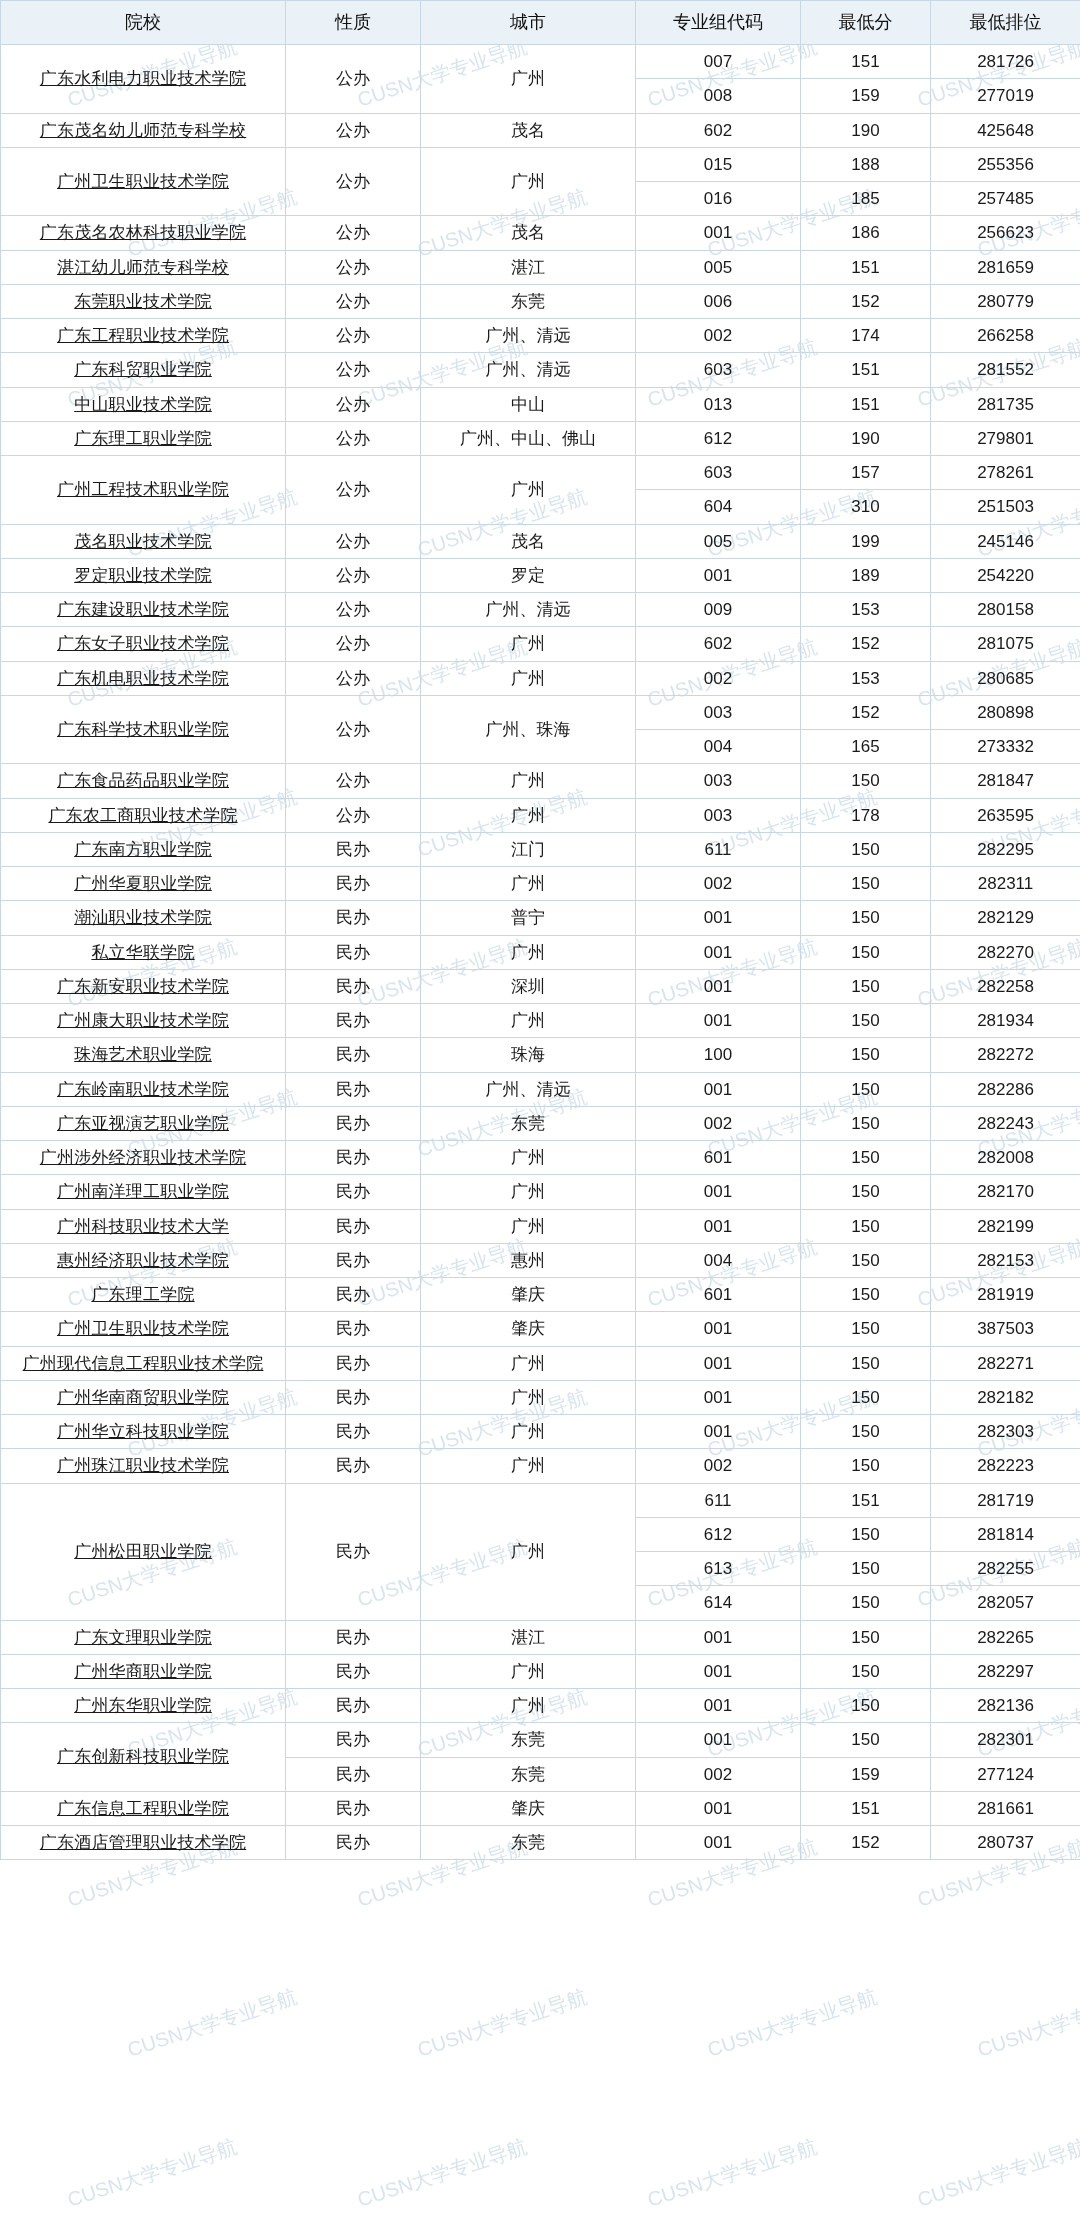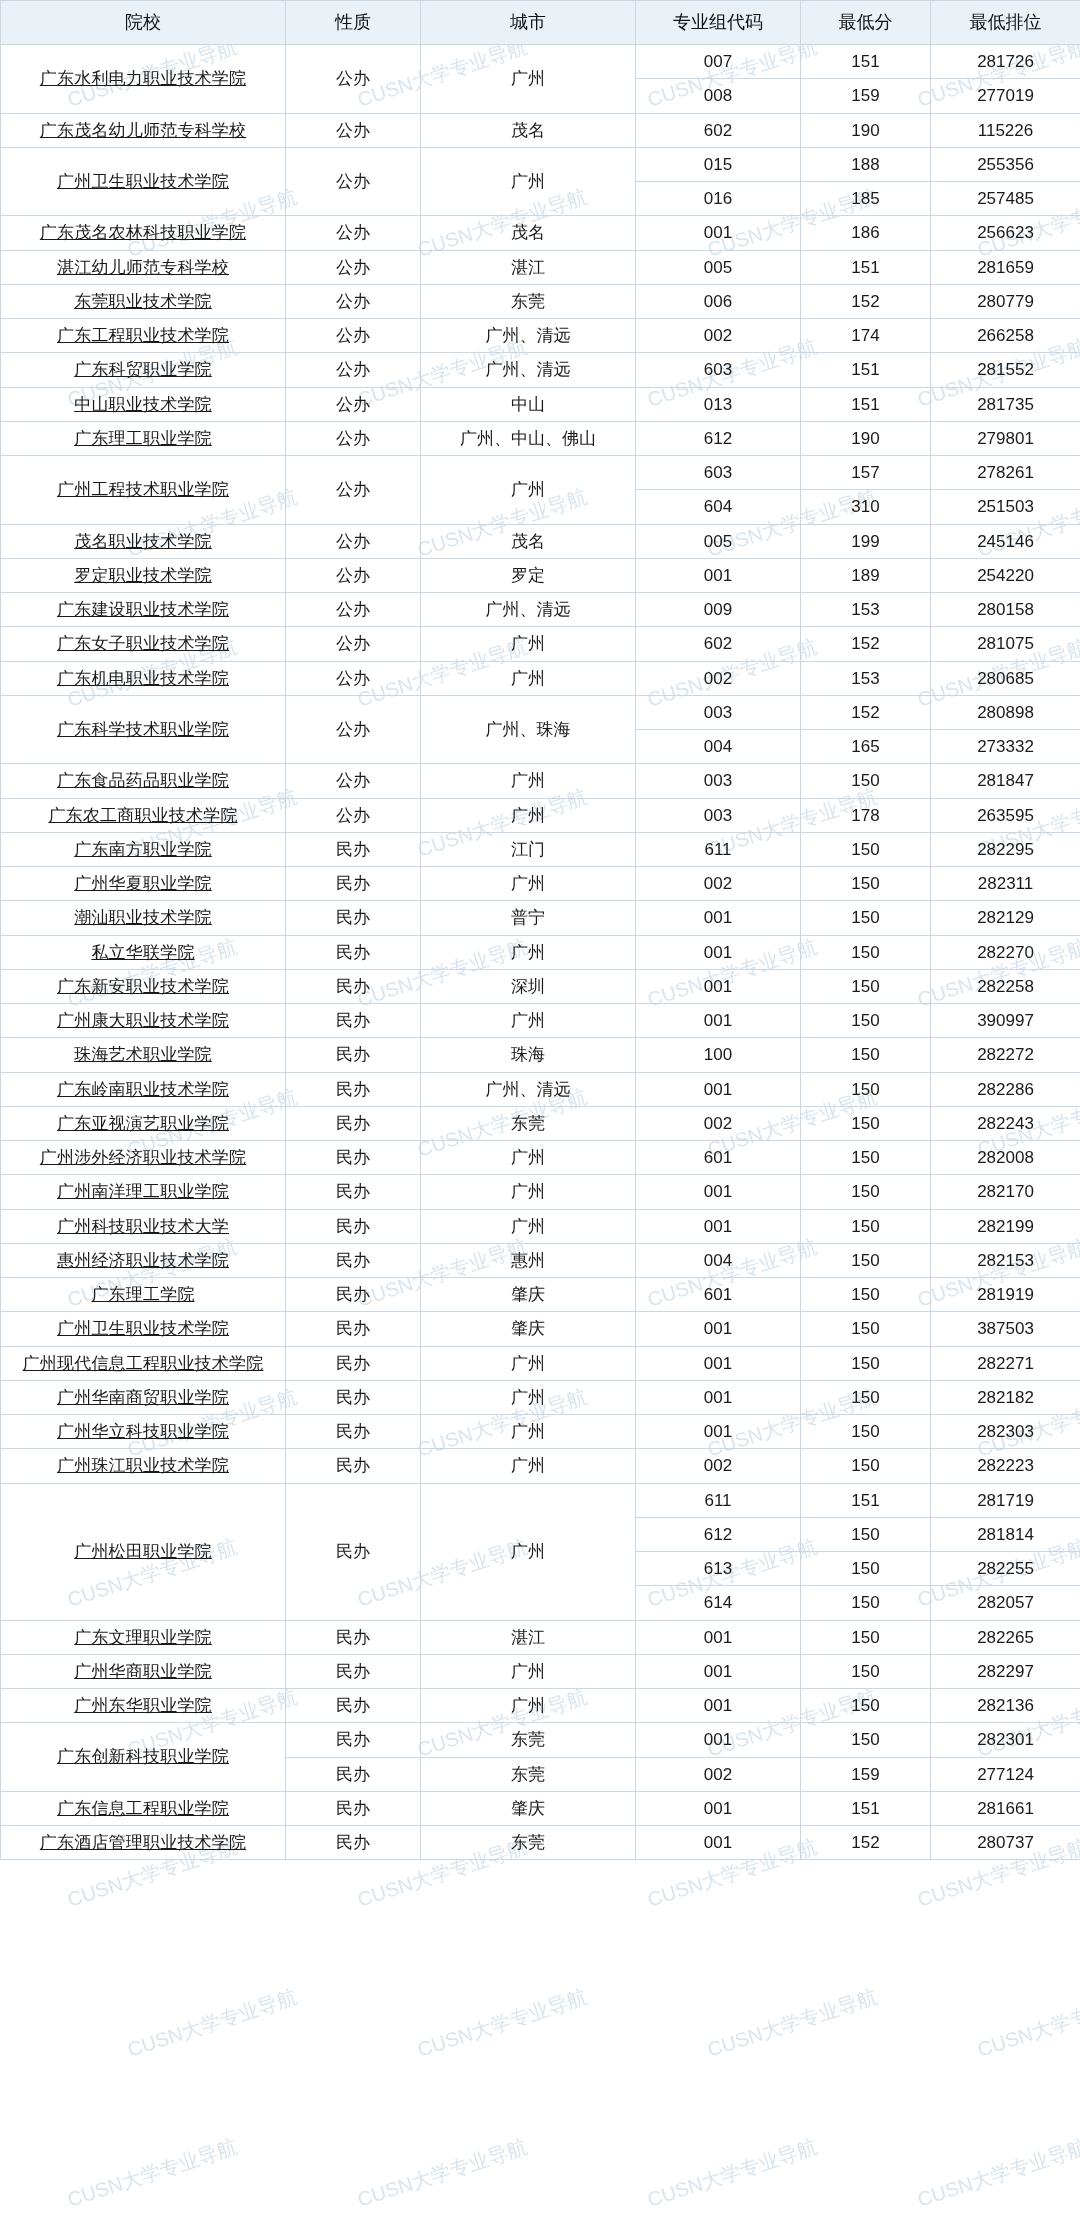--- a/index.html
+++ b/index.html
@@ -180,21 +180,21 @@
           <td class="num">008</td>
           <td class="num">159</td>
           <td class="num">277019</td>
         </tr>
         <tr>
           <td class="school">广东茂名幼儿师范专科学校</td>
           <td>公办</td>
           <td class="">茂名</td>
           <td class="num">602</td>
           <td class="num">190</td>
-          <td class="num">115226</td>
+          <td class="num">425648</td>
         </tr>
         <tr>
           <td class="school" rowspan="2">广州卫生职业技术学院</td>
           <td rowspan="2">公办</td>
           <td rowspan="2" class="">广州</td>
           <td class="num">015</td>
           <td class="num">188</td>
           <td class="num">255356</td>
         </tr>
         <tr>
@@ -379,21 +379,21 @@
           <td class="num">001</td>
           <td class="num">150</td>
           <td class="num">282258</td>
         </tr>
         <tr>
           <td class="school">广州康大职业技术学院</td>
           <td>民办</td>
           <td class="">广州</td>
           <td class="num">001</td>
           <td class="num">150</td>
-          <td class="num">390997</td>
+          <td class="num">281934</td>
         </tr>
         <tr>
           <td class="school">珠海艺术职业学院</td>
           <td>民办</td>
           <td class="">珠海</td>
           <td class="num">100</td>
           <td class="num">150</td>
           <td class="num">282272</td>
         </tr>
         <tr>

